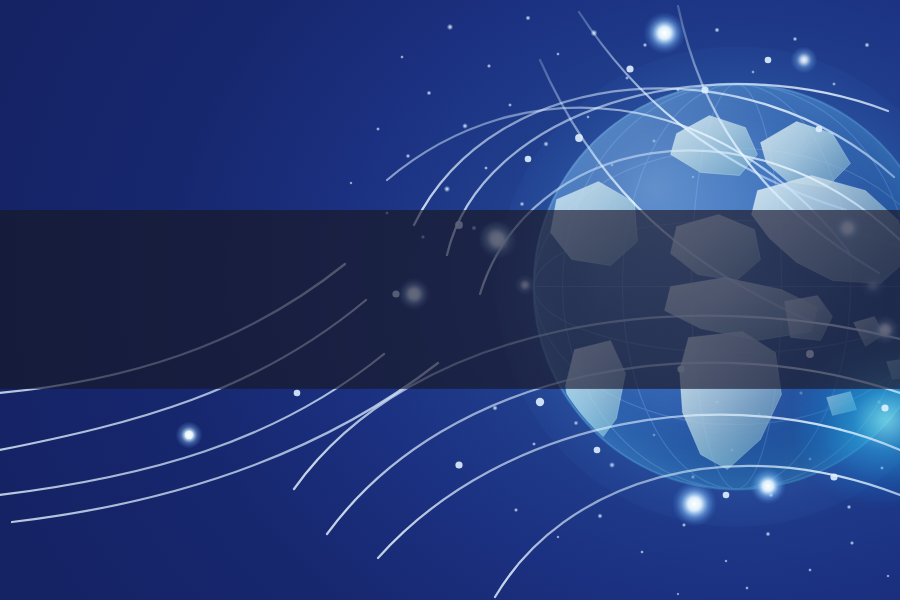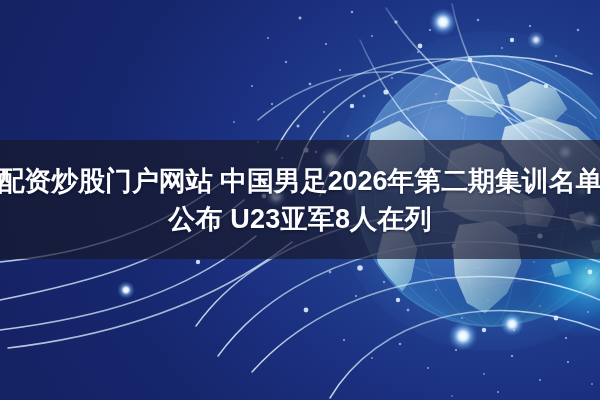--- a/index.html
+++ b/index.html
@@ -295,18 +295,14 @@
       <circle cx="276" cy="196" r="11"></circle>
       <circle cx="463" cy="336" r="15"></circle>
       <circle cx="512" cy="324" r="12"></circle>
       <circle cx="565" cy="152" r="11"></circle>
       <circle cx="126" cy="290" r="9"></circle>
       <circle cx="590" cy="220" r="10"></circle>
     </g>
   </svg>
 
   <div id="text-band"></div>
-  <div id="headline">
-    <div class="hl-line l1">配资炒股门户网站 中国男足2026年第二期集训名单</div>
-    <div class="hl-line l2">公布 U23亚军8人在列</div>
-  </div>
 
 </div>
 
 </body></html>

